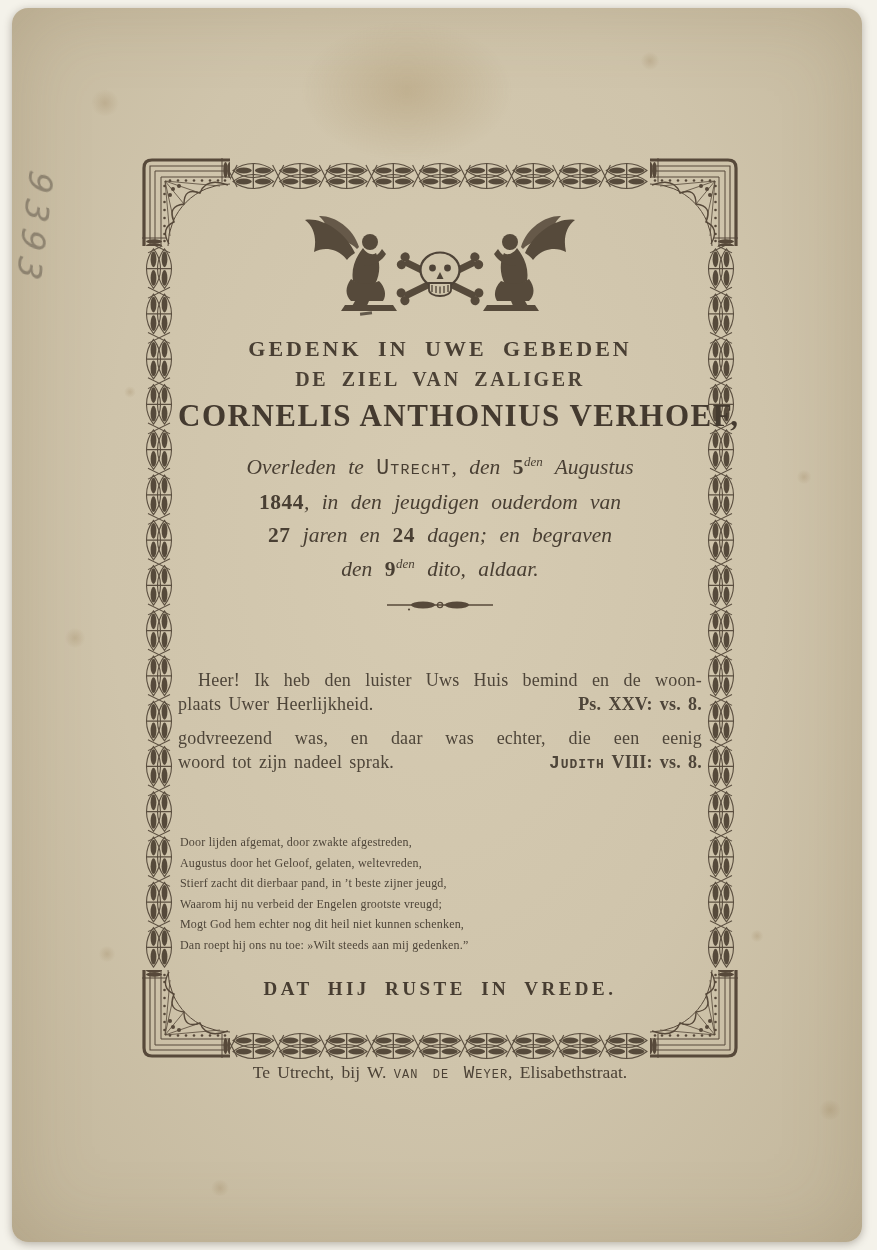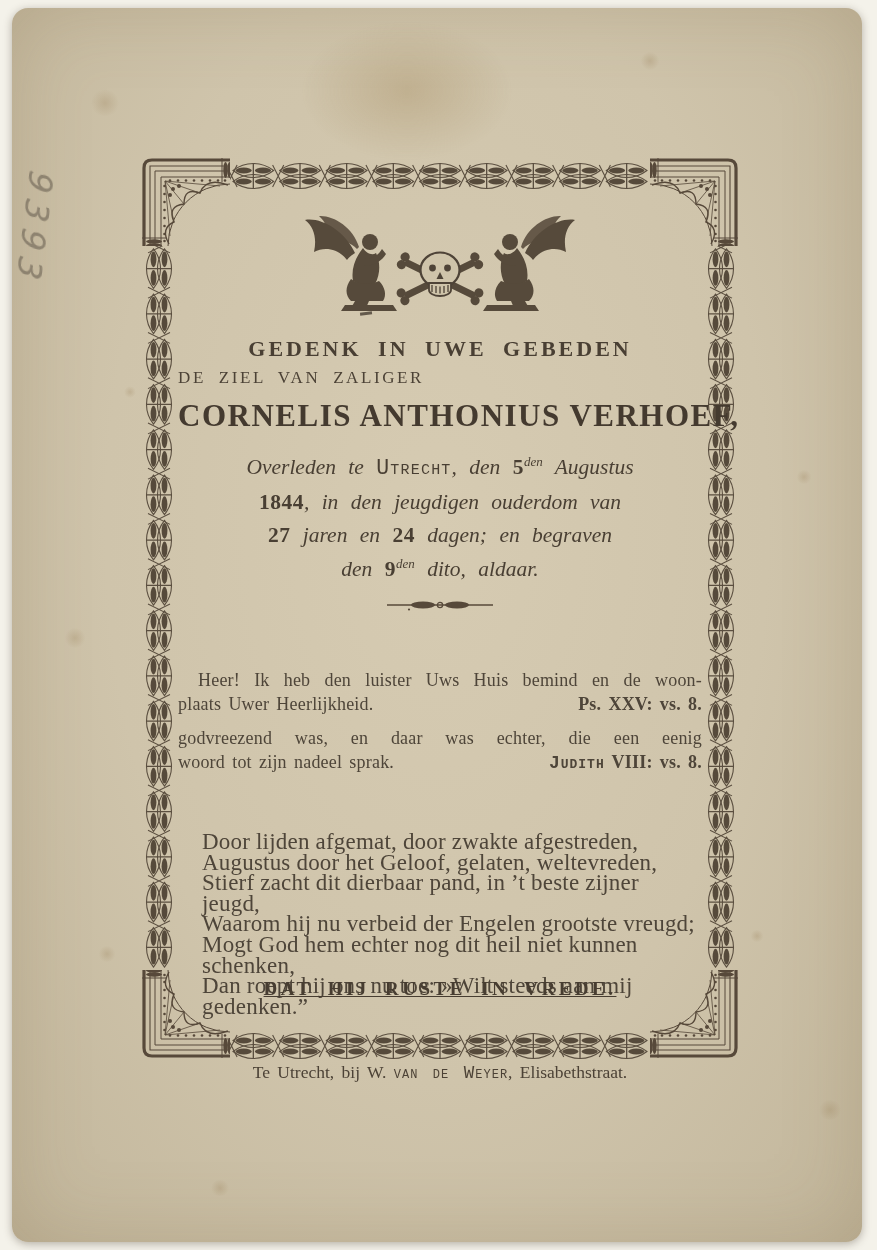--- a/index.html
+++ b/index.html
@@ -28,35 +28,35 @@
   }
   .orn{position:absolute;}
   .flip-x{transform:scaleX(-1);}
   .flip-y{transform:scaleY(-1);}
   .flip-xy{transform:scale(-1,-1);}
   .content{position:absolute;left:166px;top:0;width:524px;height:100%;color:#4e4539;}
   .block{position:absolute;left:0;right:0;}
   .engraving{position:absolute;left:283px;top:203px;}
   .gedenk{font-weight:bold;font-size:22px;letter-spacing:3px;word-spacing:8px;text-align:center;color:#493f33;}
   .artifact{position:absolute;left:182px;top:304px;width:12px;height:2.6px;background:rgba(73,63,51,.8);transform:rotate(-7deg);}
-  .ziel{font-weight:normal;font-size:17px;letter-spacing:2.6px;word-spacing:6px;color:#4c4236;}
+  .ziel{font-weight:bold;font-size:20px;letter-spacing:2.6px;word-spacing:6px;text-align:center;color:#4c4236;}
   .name{font-weight:bold;font-size:31px;letter-spacing:1.5px;text-align:center;color:#443a2f;white-space:nowrap;}
   .notice{font-style:italic;font-size:21.5px;line-height:33.5px;text-align:center;word-spacing:7px;color:#493f33;}
   .notice .num{font-style:normal;font-weight:bold;letter-spacing:.5px;}
   .notice .sc{font-style:normal;font-variant:small-caps;letter-spacing:1.2px;}
   .notice sup{font-size:13px;line-height:0;}
   .quote{font-size:18px;line-height:23.6px;word-spacing:2.5px;letter-spacing:.2px;}
   .jline{text-align:justify;text-align-last:justify;margin-top:45px;}
   .ind{text-indent:20px;}
   .qlast{display:flex;justify-content:space-between;align-items:baseline;}
   .cite{font-weight:bold;white-space:nowrap;}
   .cite-italic{font-weight:bold;font-style:italic;white-space:nowrap;}
   .sc{font-variant:small-caps;letter-spacing:1px;font-family:Liberation Mono, monospace;}
-  .poem{font-size:23px;line-height:20.6px;letter-spacing:.2px;padding-left:2px;margin-left:22px;}
-  .vrede{text-align:center;font-weight:bold;font-size:19px;letter-spacing:3.5px;word-spacing:7px;color:#473d31;text-decoration:underline;}
+  .poem{font-size:12px;line-height:20.6px;letter-spacing:.2px;padding-left:2px;}
+  .vrede{text-align:center;font-weight:bold;font-size:19px;letter-spacing:3.5px;word-spacing:7px;color:#473d31;}
   .imprint{position:absolute;left:0;right:0;text-align:center;font-size:17.5px;word-spacing:3px;color:#4c4236;}
 </style>
 </head>
 <body>
 
 <svg width="0" height="0" style="position:absolute" aria-hidden="true">
   <defs>
 
     <g id="hu" stroke="#5b4f40">
       <path d="M3,10.5 Q12,3.5 23,3.5 Q34,3.5 43,10.5 Q34,17.5 23,17.5 Q12,17.5 3,10.5 Z" fill="none" stroke-width="1.1"></path>

